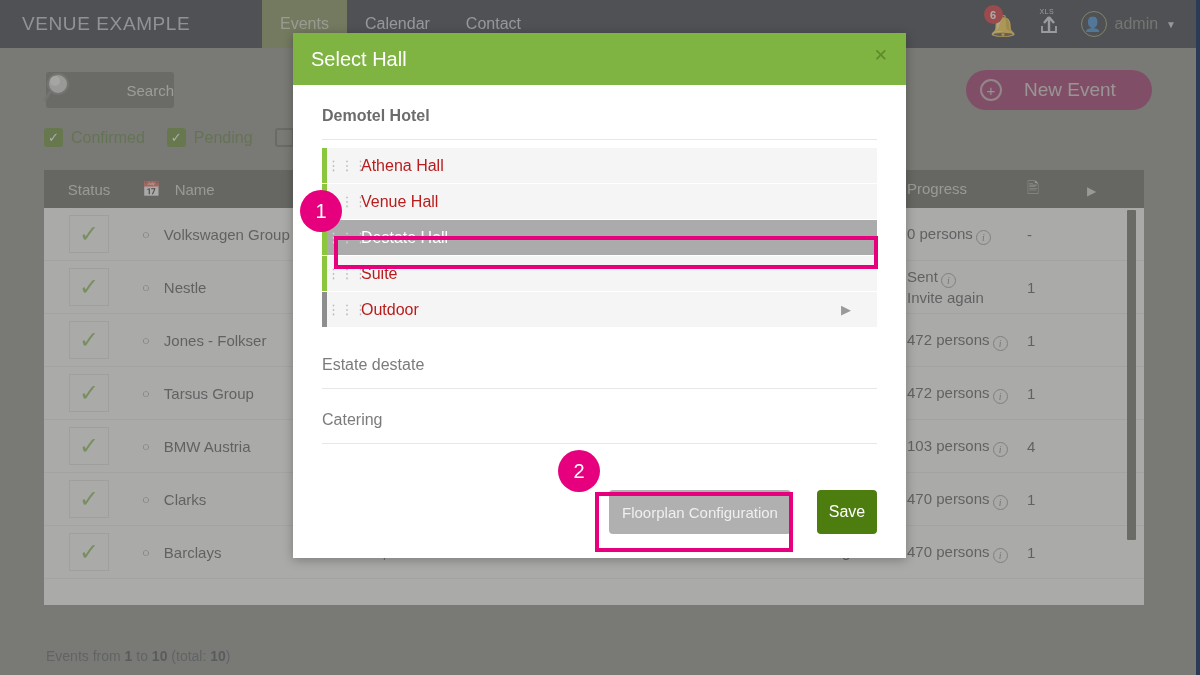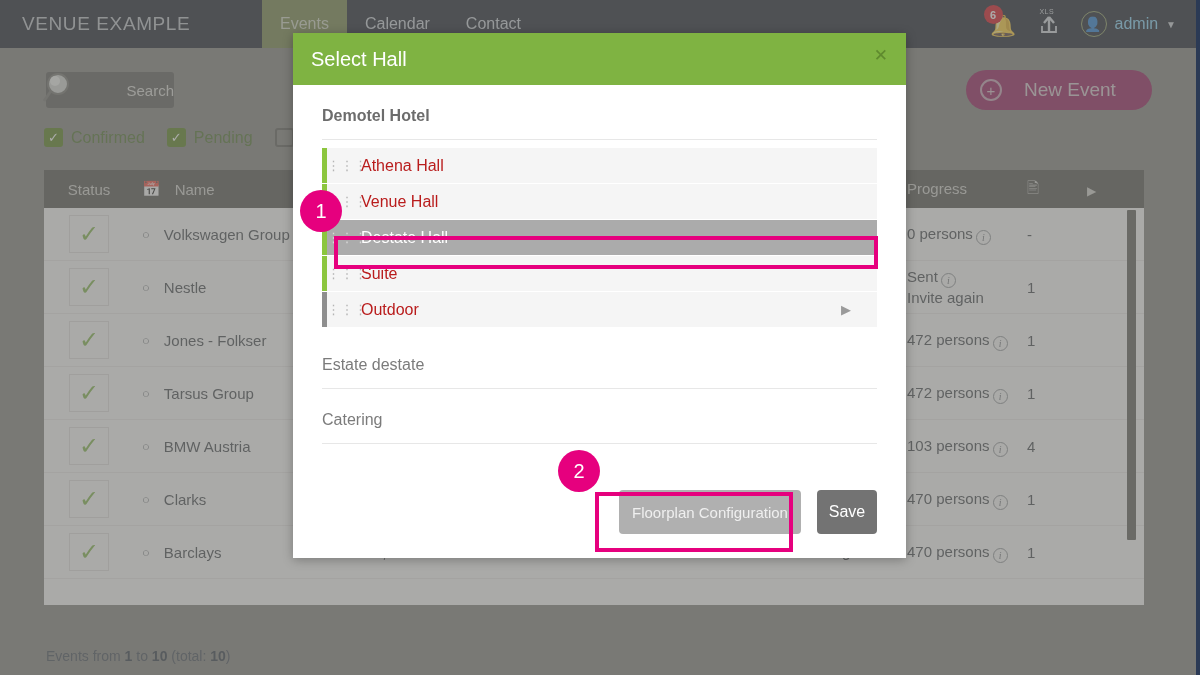--- a/index.html
+++ b/index.html
@@ -41,21 +41,21 @@
     background: #d40511; color: #fff; font-size: 11px; font-weight: bold;
     display: flex; align-items: center; justify-content: center; z-index: 2;
   }
   .xlsicon { position: relative; width: 28px; height: 30px; color: #cfd4dc; }
   .xlslabel { position:absolute; top:-1px; left:5px; font-size:7px; letter-spacing:.4px; color:#cfd4dc; }
   .userbox { display: flex; align-items: center; gap: 8px; }
   .avatar {
     width: 26px; height: 26px; border-radius: 50%; border: 1px solid #8a9a5b;
     display: flex; align-items: center; justify-content: center; color: #9fb56a; font-size: 14px;
   }
-  .username { color: #7dd3fc; font-size: 16px; }
+  .username { color: #737373; font-size: 16px; }
   .caret { color: #c7ccd4; font-size: 10px; }
 
   
   .searchbtn {
     position: absolute; left: 46px; top: 72px; width: 128px; height: 36px;
     background: #555551; border-radius: 3px; color: #d8d8d4; font-size: 15px;
     display: flex; align-items: center; justify-content: flex-end; 
     z-index: 6;
   }
   .magnifier {
@@ -161,28 +161,28 @@
   }
   .hall .hname { font-size: 16px; color: #b91c1c; }
   .hall .rowarrow { margin-left: auto; margin-right: 26px; color: #9a9a9a; font-size: 13px; }
   .hall.selected { background: #ababab; }
   .hall.selected .hname { color: #fff; }
   .hall.selected .grip { color: #d8d8d8; }
 
   .modal-foot {
     position: absolute; left: 0; right: 0; bottom: 0; height: 92px;
     display: flex; align-items: center; justify-content: flex-end;
-    padding: 0 29px 0 16px; gap: 16px;
+    padding: 0 29px 0 16px; gap: 26px;
   }
   .btn-floorplan {
     width: 182px; height: 44px; background: #b0b0b0; border-radius: 4px;
     color: #efefef; font-size: 15px; display: flex; align-items: center; justify-content: center;
   }
   .btn-save {
-    width: 60px; height: 44px; background: #737373; border-radius: 4px;
+    width: 60px; height: 44px; background: #4d7c0f; border-radius: 4px;
     color: #fff; font-size: 16px; display: flex; align-items: center; justify-content: center;
   }
 
   
   .hl {
     position: absolute; border: 4px solid #e6007e; z-index: 70; pointer-events: none;
   }
   .hl-row { left: 334px; top: 236px; width: 544px; height: 33px; }
   .hl-btn { left: 595px; top: 492px; width: 198px; height: 60px; }
   .badge {

